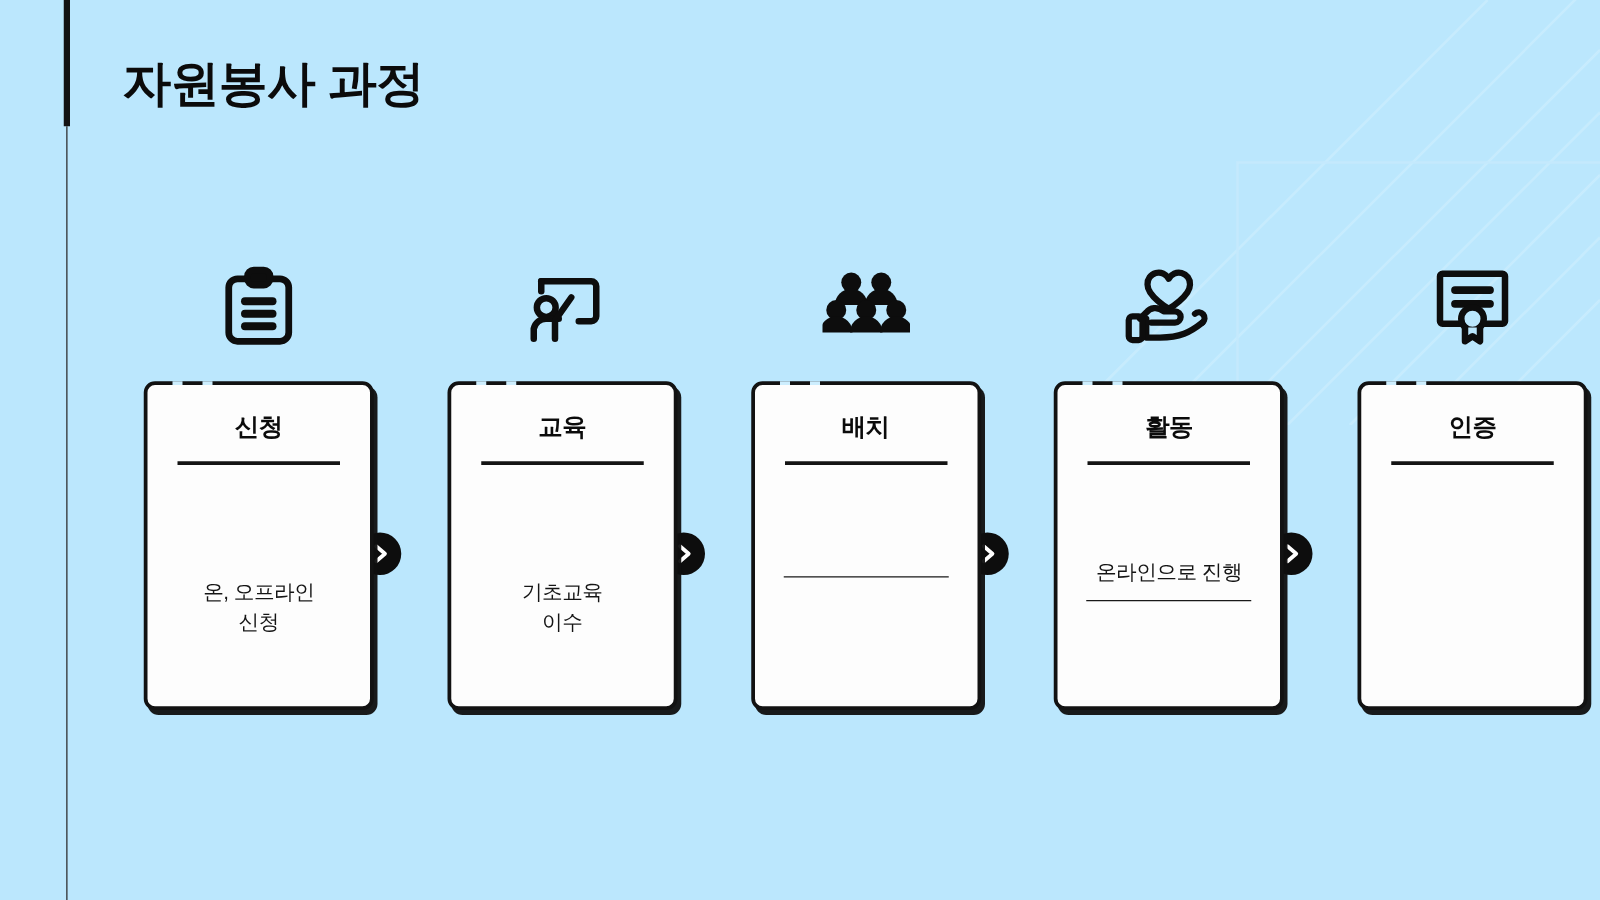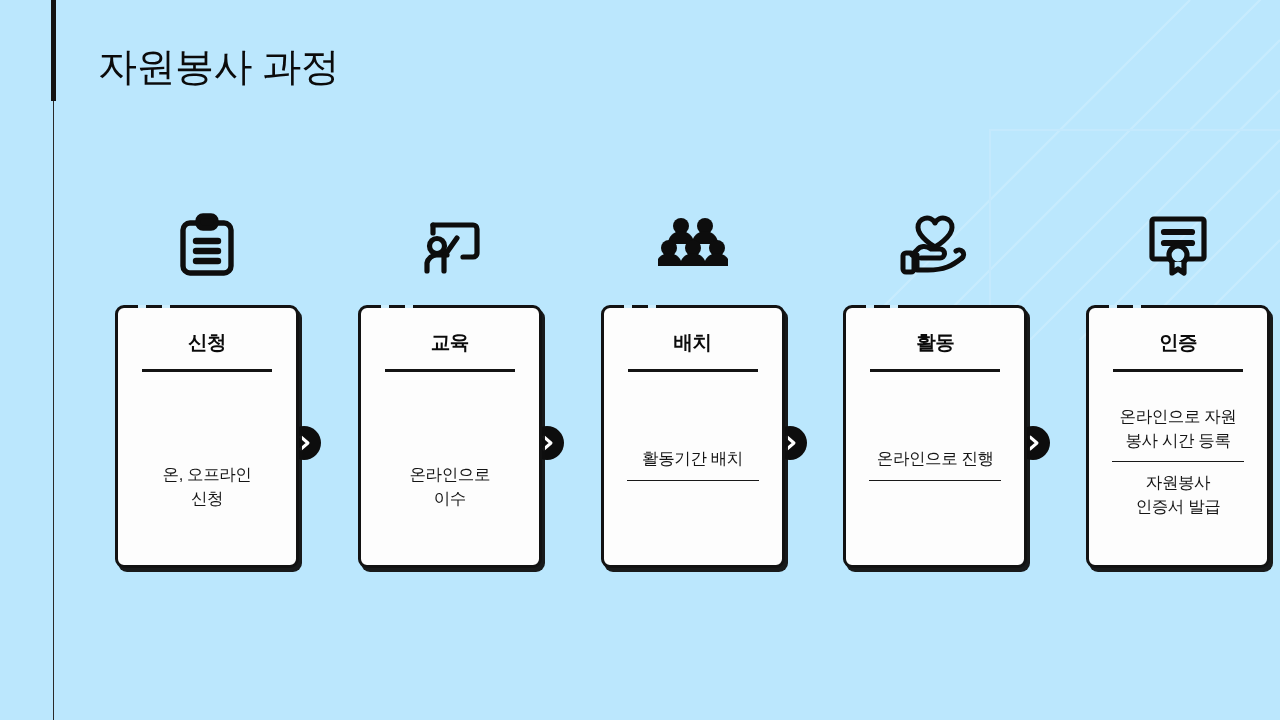--- a/index.html
+++ b/index.html
@@ -45,21 +45,21 @@
     height: 619px;
     background: #2a2a2a;
   }
 
   
   .page-title {
     position: absolute;
     left: 98px;
     top: 40px;
     font-size: 39px;
-    font-weight: 400;
+    font-weight: 700;
     letter-spacing: -0.5px;
     color: #0b0b0b;
     white-space: nowrap;
   }
 
   
   .flow {
     position: absolute;
     left: 91px;
     top: 205px;
@@ -250,21 +250,21 @@
         <circle cx="20" cy="33" r="7.5"></circle>
         <path d="M10 58 L10 50 A10 10 0 0 1 20 42 L30 42"></path>
         <path d="M28 42 L40 25"></path>
         <path d="M27 44 L27 58"></path>
       </svg>
     </div>
     <div class="card single">
       <div class="card-title">교육</div>
       <div class="title-rule"></div>
       <div class="card-body">
-        <div class="body-item">온라인으로
+        <div class="body-item">기초교육
 이수</div>
       </div>
     </div>
   </div>
 
   <div class="connector">
     <div class="arrow-badge">
       <svg width="16" height="18" viewBox="0 0 16 18" fill="none" stroke="#ffffff" stroke-width="3" stroke-linecap="round" stroke-linejoin="round">
         <polyline points="5,3 12,9 5,15"></polyline>
       </svg>
@@ -287,21 +287,20 @@
           <path d="M22 50 a13 13 0 0 1 26 0 z"></path>
           <circle cx="59" cy="32" r="8"></circle>
           <path d="M46 50 a13 13 0 0 1 26 0 z"></path>
         </g>
       </svg>
     </div>
     <div class="card">
       <div class="card-title">배치</div>
       <div class="title-rule"></div>
       <div class="card-body">
-        <div class="body-item">활동기간 배치</div>
         <div class="item-rule"></div>
       </div>
     </div>
   </div>
 
   <div class="connector">
     <div class="arrow-badge">
       <svg width="16" height="18" viewBox="0 0 16 18" fill="none" stroke="#ffffff" stroke-width="3" stroke-linecap="round" stroke-linejoin="round">
         <polyline points="5,3 12,9 5,15"></polyline>
       </svg>
@@ -342,23 +341,16 @@
         <rect x="7" y="6" width="52" height="40" rx="2"></rect>
         <line x1="19" y1="19" x2="47" y2="19" stroke-width="6.2"></line>
         <line x1="19" y1="30" x2="47" y2="30" stroke-width="6.2"></line>
         <circle cx="33" cy="42" r="9" fill="#bbe7fd"></circle>
         <path d="M27 49 L27 60 L33 56 L39 60 L39 49" fill="#bbe7fd"></path>
       </svg>
     </div>
     <div class="card">
       <div class="card-title">인증</div>
       <div class="title-rule"></div>
-      <div class="card-body">
-        <div class="body-item">온라인으로 자원
-봉사 시간 등록</div>
-        <div class="item-rule"></div>
-        <div class="body-item">자원봉사
-인증서 발급</div>
-      </div>
     </div>
   </div>
 
 </div>
 
 </body></html>

